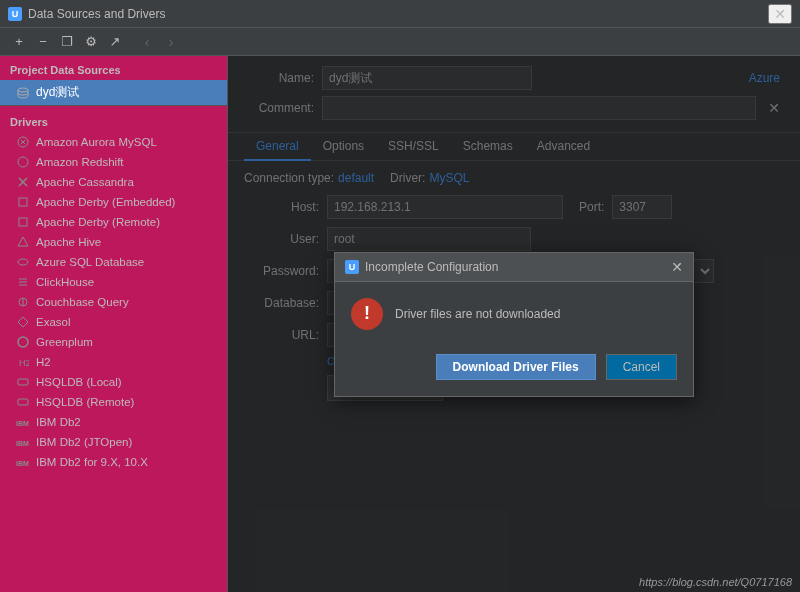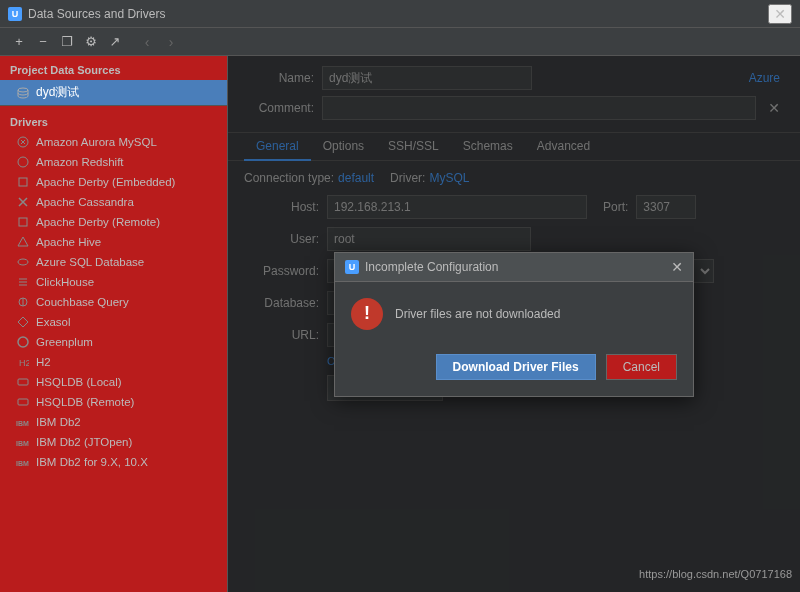--- a/index.html
+++ b/index.html
@@ -94,21 +94,21 @@
 
     
     .main-layout {
       display: flex;
       height: calc(592px - 56px);
     }
 
     
     .sidebar {
       width: 228px;
-      background: #b91c1c;
+      background: #be185d;
       border-right: 1px solid #555;
       overflow-y: auto;
       flex-shrink: 0;
     }
     .sidebar-section-title {
       font-size: 11px;
       color: #bbbbbb;
       font-weight: bold;
       padding: 8px 10px 4px 10px;
     }
@@ -256,21 +256,21 @@
     }
     .form-input {
       background: #45494a;
       border: 1px solid #5e6060;
       color: #bbbbbb;
       padding: 3px 6px;
       font-size: 12px;
       outline: none;
       height: 24px;
     }
-    .host-input { width: 260px; }
+    .host-input { width: 236px; }
     .port-label { color: #bbbbbb; font-size: 12px; margin-left: 8px; }
     .port-input { width: 60px; }
     .user-input { width: 204px; }
     .password-input { width: 260px; }
     .save-label { color: #bbbbbb; font-size: 12px; margin-left: 8px; }
     .save-select {
       background: #45494a;
       border: 1px solid #5e6060;
       color: #bbbbbb;
       padding: 2px 4px;
@@ -381,36 +381,37 @@
     .modal-btn-primary {
       background: #4a7eba;
       border: 1px solid #5a8eca;
       color: white;
       padding: 5px 16px;
       font-size: 12px;
       cursor: pointer;
       font-weight: bold;
     }
     .modal-btn-secondary {
-      background: #b91c1c;
+      background: #0369a1;
       border: 1px solid #666;
       color: #bbbbbb;
       padding: 5px 16px;
       font-size: 12px;
       cursor: pointer;
     }
 
     
     .watermark {
       position: absolute;
-      bottom: 12px;
+      bottom: 4px;
       right: 8px;
       font-size: 11px;
       color: #999;
       z-index: 200;
+      font-style: italic;
     }
 
     
     ::-webkit-scrollbar { width: 6px; }
     ::-webkit-scrollbar-track { background: #3c3f41; }
     ::-webkit-scrollbar-thumb { background: #555; border-radius: 3px; }
   </style>
 </head>
 <body>
 
@@ -466,32 +467,32 @@
       <div class="sidebar-item-icon">
         <svg width="12" height="12" viewBox="0 0 12 12">
             <circle cx="6" cy="6" r="5" fill="none" stroke="#888" stroke-width="1"></circle>
           </svg>
       </div>
       <span>Amazon Redshift</span>
     </div>
     <div class="driver-item">
       <div class="sidebar-item-icon">
         <svg width="12" height="12" viewBox="0 0 12 12">
+            <path d="M2 2 L10 10 M10 2 L2 10" stroke="#888" stroke-width="1.5"></path>
+          </svg>
+      </div>
+      <span>Apache Cassandra</span>
+    </div>
+    <div class="driver-item">
+      <div class="sidebar-item-icon">
+        <svg width="12" height="12" viewBox="0 0 12 12">
             <rect x="2" y="2" width="8" height="8" fill="none" stroke="#888" stroke-width="1"></rect>
           </svg>
       </div>
       <span>Apache Derby (Embedded)</span>
-    </div>
-    <div class="driver-item">
-      <div class="sidebar-item-icon">
-        <svg width="12" height="12" viewBox="0 0 12 12">
-            <path d="M2 2 L10 10 M10 2 L2 10" stroke="#888" stroke-width="1.5"></path>
-          </svg>
-      </div>
-      <span>Apache Cassandra</span>
     </div>
     <div class="driver-item">
       <div class="sidebar-item-icon">
         <svg width="12" height="12" viewBox="0 0 12 12">
             <rect x="2" y="2" width="8" height="8" fill="none" stroke="#888" stroke-width="1"></rect>
           </svg>
       </div>
       <span>Apache Derby (Remote)</span>
     </div>
     <div class="driver-item">

